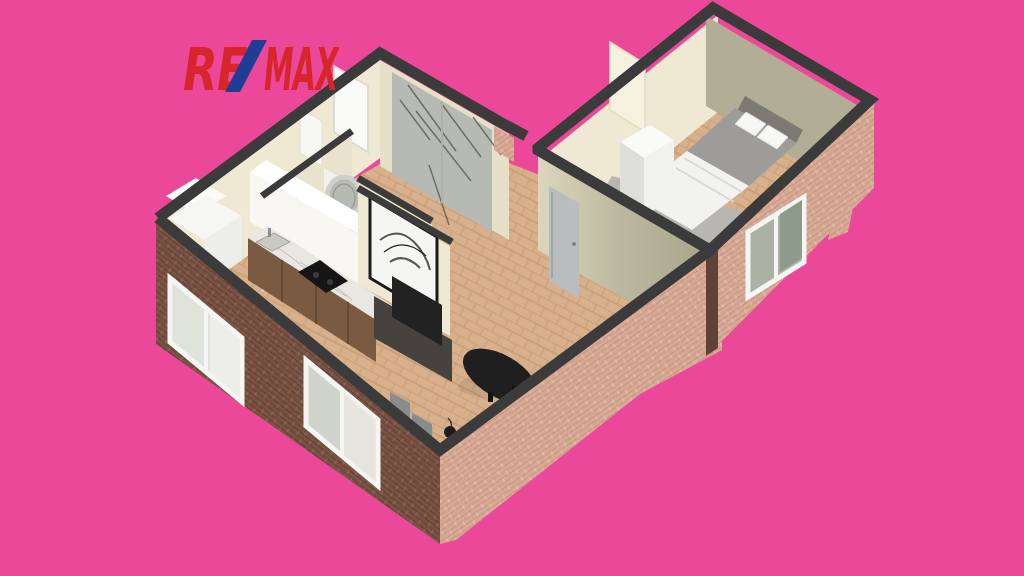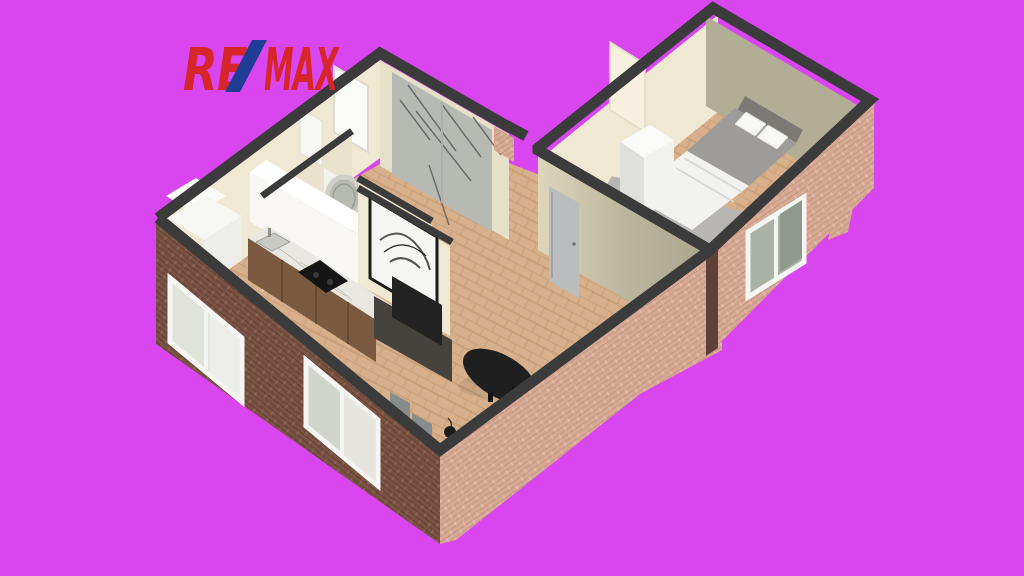--- a/index.html
+++ b/index.html
@@ -1,16 +1,16 @@
 <!DOCTYPE html>
 <html><head>
 <meta charset="utf-8">
 <style>
   html,body{margin:0;padding:0;background:#fff;}
-  #stage{position:relative;width:1024px;height:576px;background:#d946ef;overflow:hidden;
+  #stage{position:relative;width:1024px;height:576px;background:#ec4899;overflow:hidden;
          font-family:"DejaVu Sans","Liberation Sans",sans-serif;}
   svg{display:block}
   .logo-text{font-weight:bold;font-style:italic;letter-spacing:-1px;}
 </style>
 </head>
 <body>
 
 <div id="stage">
 <svg width="1024" height="576" viewBox="0 0 1024 576">
   <defs>

